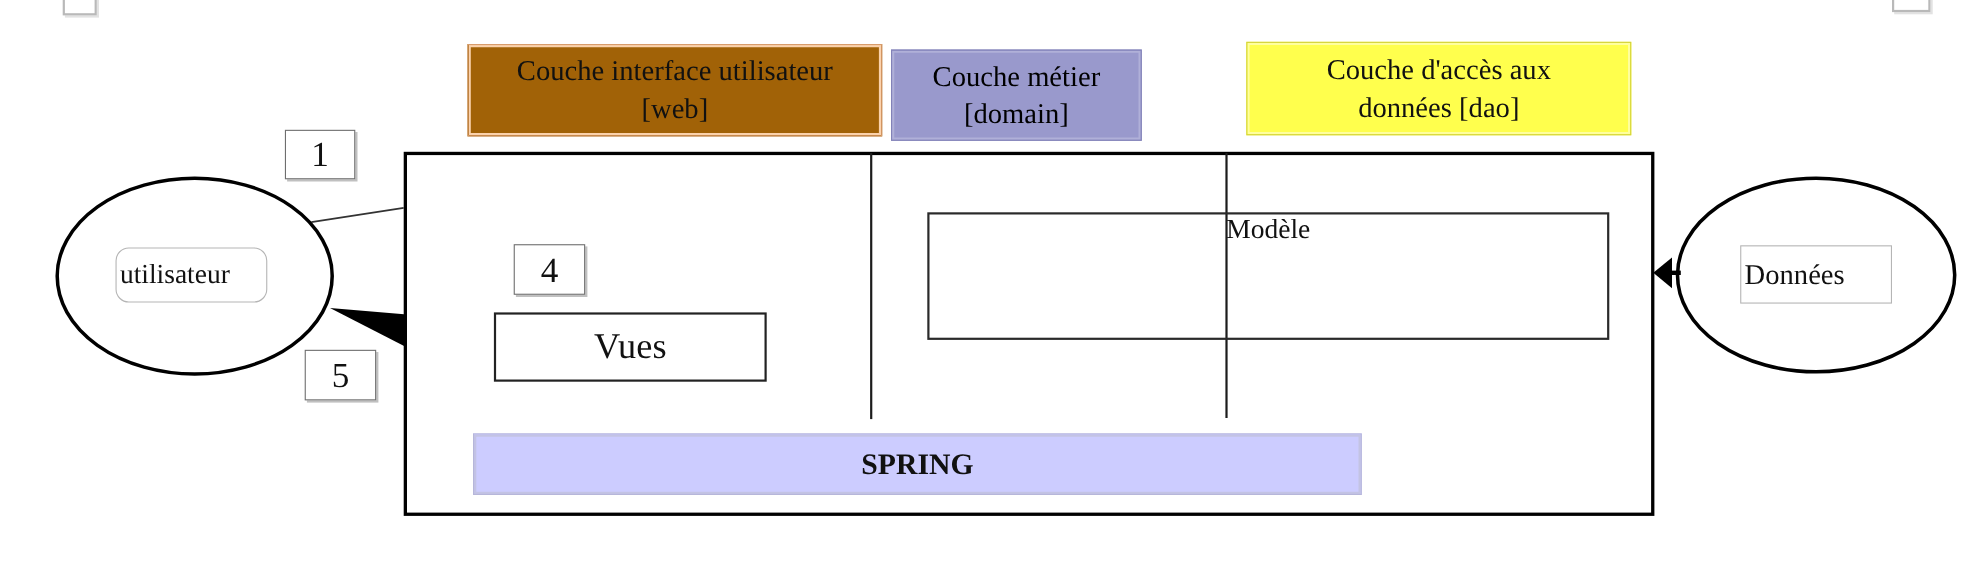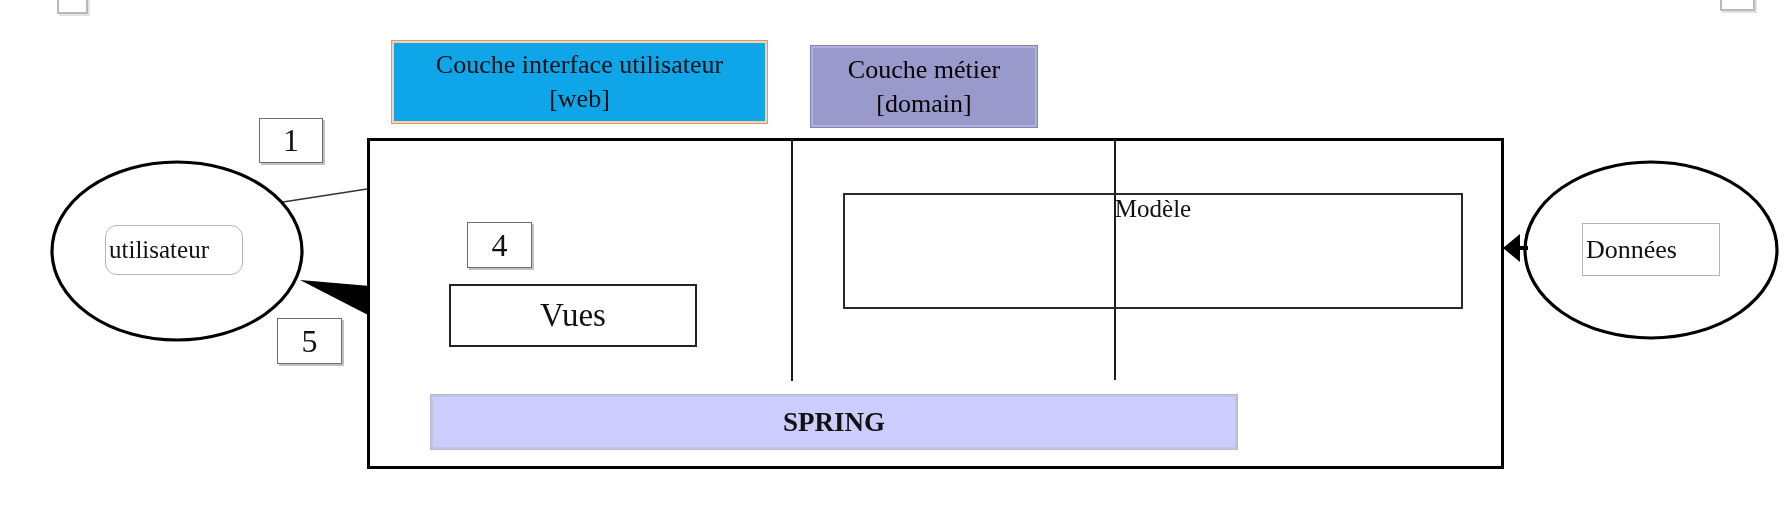--- a/index.html
+++ b/index.html
@@ -49,30 +49,34 @@
   #overlay{position:absolute;left:0;top:0;width:1787px;height:510px;z-index:5;pointer-events:none;}
 </style>
 </head>
 <body>
 
 <div id="stage">
 
   <div class="abs clipbox" style="left:57px;top:-22px;width:31px;height:36px;"></div>
   <div class="abs clipbox" style="left:1720px;top:-25px;width:35px;height:36px;"></div>
 
-  <div class="abs layerbox" id="layer-web" style="background-color: #0ea5e9;">
+  <div class="abs layerbox" id="layer-web" style="background-color: #a16207; margin-left: 34px;">
     <span>Couche interface utilisateur</span>
     <span><span></span><span>[</span><span class="kw">web</span><span>]</span></span>
   </div>
 
   <div class="abs layerbox" id="layer-domain" style="background-color: rgb(153, 153, 204);">
     <span>Couche métier</span>
     <span><span></span><span>[</span><span class="kw">domain</span><span>]</span></span>
   </div>
 
+  <div class="abs layerbox" id="layer-dao" style="background-color: rgb(255, 255, 77);">
+    <span>Couche d'accès aux</span>
+    <span><span>données </span><span>[</span><span class="kw">dao</span><span>]</span></span>
+  </div>
 
   <div class="abs" id="arch-box"></div>
   <div class="abs divider" id="divider-1"></div>
   <div class="abs divider" id="divider-2"></div>
 
   <div class="abs" id="modele-box">
     <span>Modèle</span>
   </div>
 
   <div class="abs" id="vues-box">

